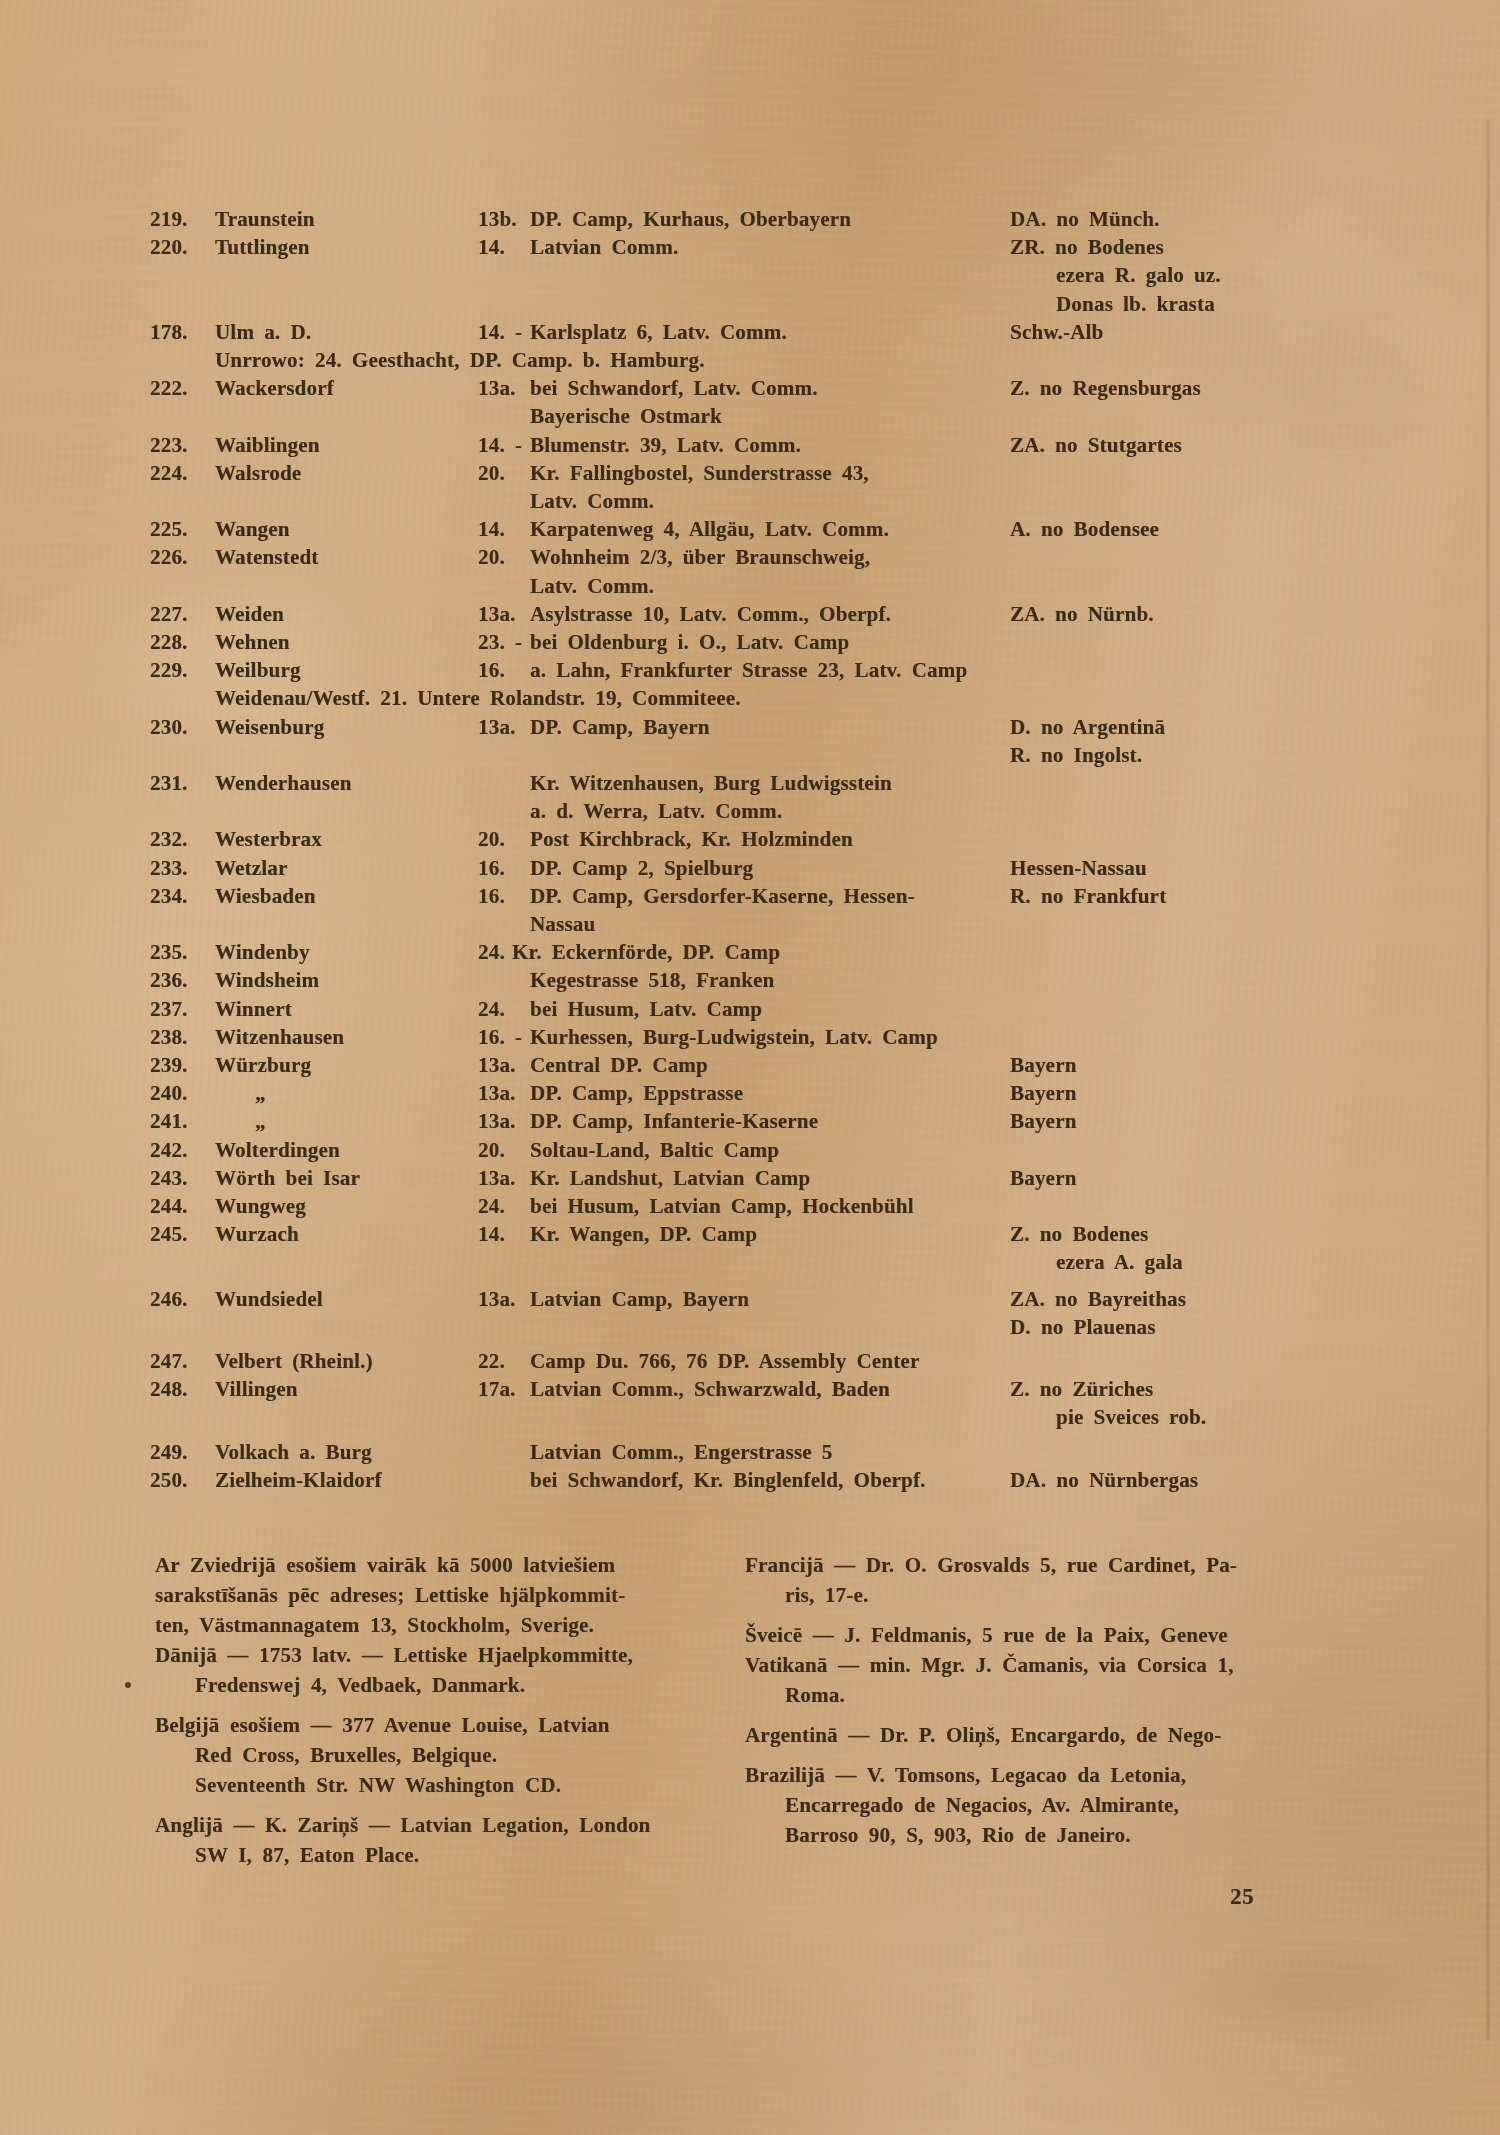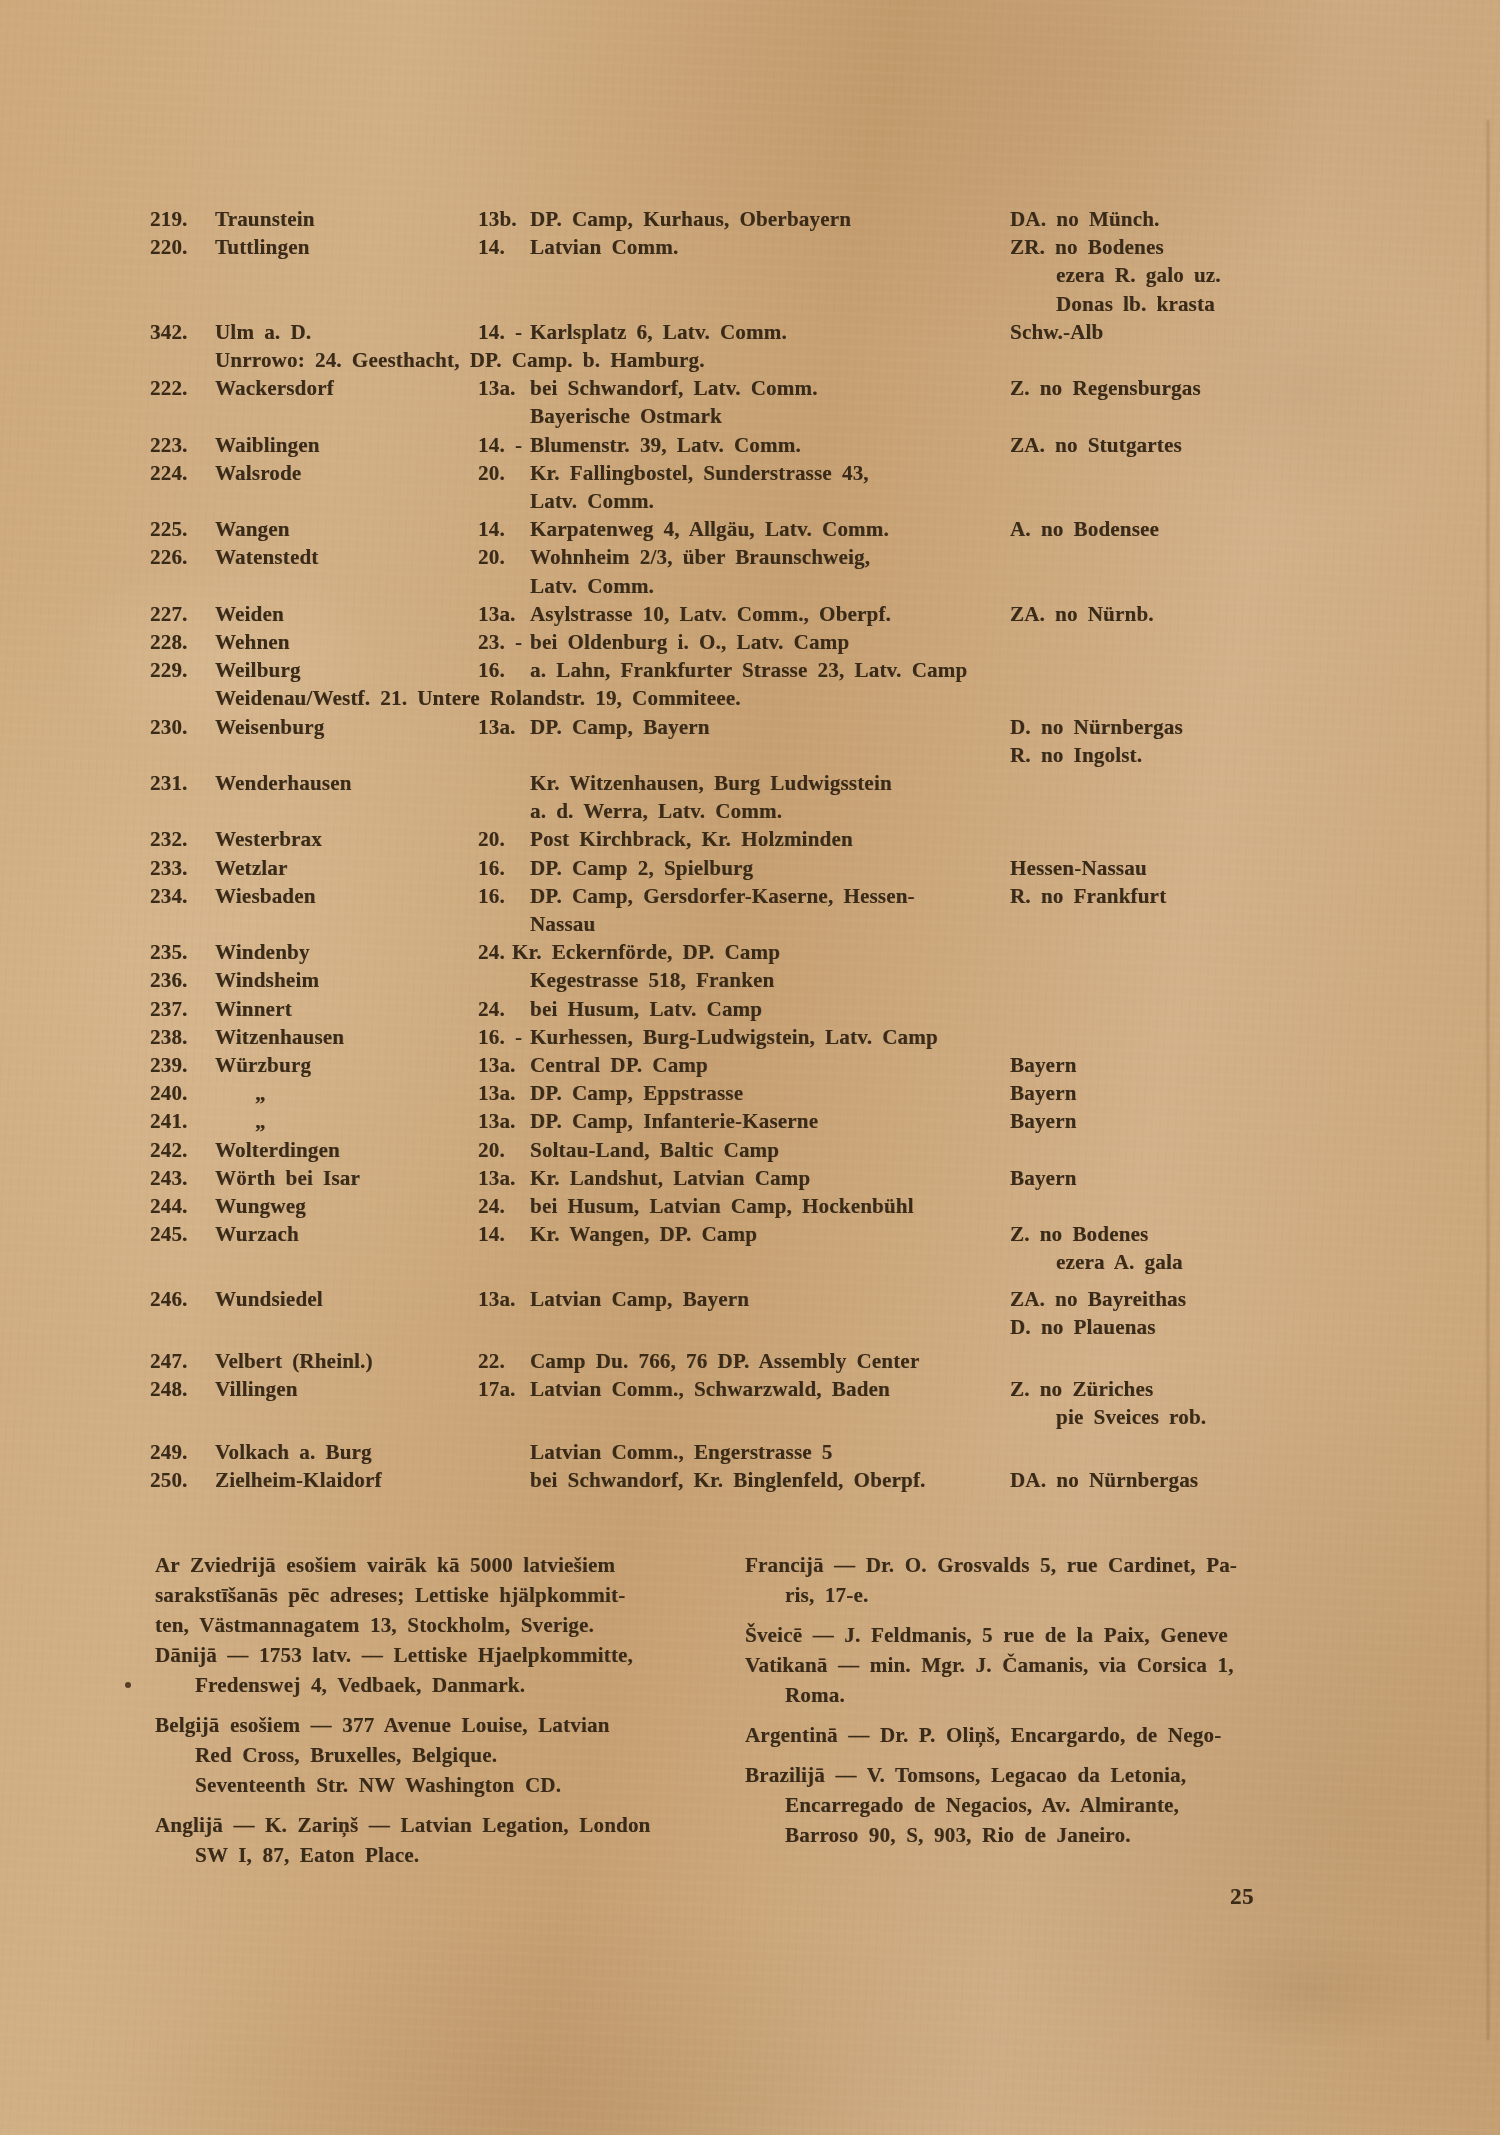--- a/index.html
+++ b/index.html
@@ -69,21 +69,21 @@
       <div class="row" style="top: 28.2px; height: 84.6px;">
         <span style="left: 0px; top: 0px;">220.</span>
         <span style="left: 65px; top: 0px;">Tuttlingen</span>
         <span style="left: 328px; top: 0px;">14.</span>
         <span style="left: 380px; top: 0px;">Latvian Comm.</span>
         <span style="left: 860px; top: 0px;">ZR. no Bodenes</span>
         <span style="left: 906px; top: 28.2px;">ezera R. galo uz.</span>
         <span style="left: 906px; top: 56.4px;">Donas lb. krasta</span>
       </div>
       <div class="row" style="top: 112.8px; height: 56.4px;">
-        <span style="left: 0px; top: 0px;">342.</span>
+        <span style="left: 0px; top: 0px;">178.</span>
         <span style="left: 65px; top: 0px;">Ulm a. D.</span>
         <span style="left: 328px; top: 0px;">14. -</span>
         <span style="left: 380px; top: 0px;">Karlsplatz 6, Latv. Comm.</span>
         <span style="left: 65px; top: 28.2px;">Unrrowo: 24. Geesthacht, DP. Camp. b. Hamburg.</span>
         <span style="left: 860px; top: 0px;">Schw.-Alb</span>
       </div>
       <div class="row" style="top: 169.2px; height: 56.4px;">
         <span style="left: 0px; top: 0px;">222.</span>
         <span style="left: 65px; top: 0px;">Wackersdorf</span>
         <span style="left: 328px; top: 0px;">13a.</span>
@@ -137,21 +137,21 @@
         <span style="left: 65px; top: 0px;">Weilburg</span>
         <span style="left: 328px; top: 0px;">16.</span>
         <span style="left: 380px; top: 0px;">a. Lahn, Frankfurter Strasse 23, Latv. Camp</span>
         <span style="left: 65px; top: 28.2px;">Weidenau/Westf. 21. Untere Rolandstr. 19, Commiteee.</span>
       </div>
       <div class="row" style="top: 507.6px; height: 56.4px;">
         <span style="left: 0px; top: 0px;">230.</span>
         <span style="left: 65px; top: 0px;">Weisenburg</span>
         <span style="left: 328px; top: 0px;">13a.</span>
         <span style="left: 380px; top: 0px;">DP. Camp, Bayern</span>
-        <span style="left: 860px; top: 0px;">D. no Nürnbergas</span>
+        <span style="left: 860px; top: 0px;">D. no Argentinā</span>
         <span style="left: 860px; top: 28.2px;">R. no Ingolst.</span>
       </div>
       <div class="row" style="top: 564px; height: 56.4px;">
         <span style="left: 0px; top: 0px;">231.</span>
         <span style="left: 65px; top: 0px;">Wenderhausen</span>
         <span style="left: 380px; top: 0px;">Kr. Witzenhausen, Burg Ludwigsstein</span>
         <span style="left: 380px; top: 28.2px;">a. d. Werra, Latv. Comm.</span>
       </div>
       <div class="row" style="top: 620.4px; height: 28.2px;">
         <span style="left: 0px; top: 0px;">232.</span>

